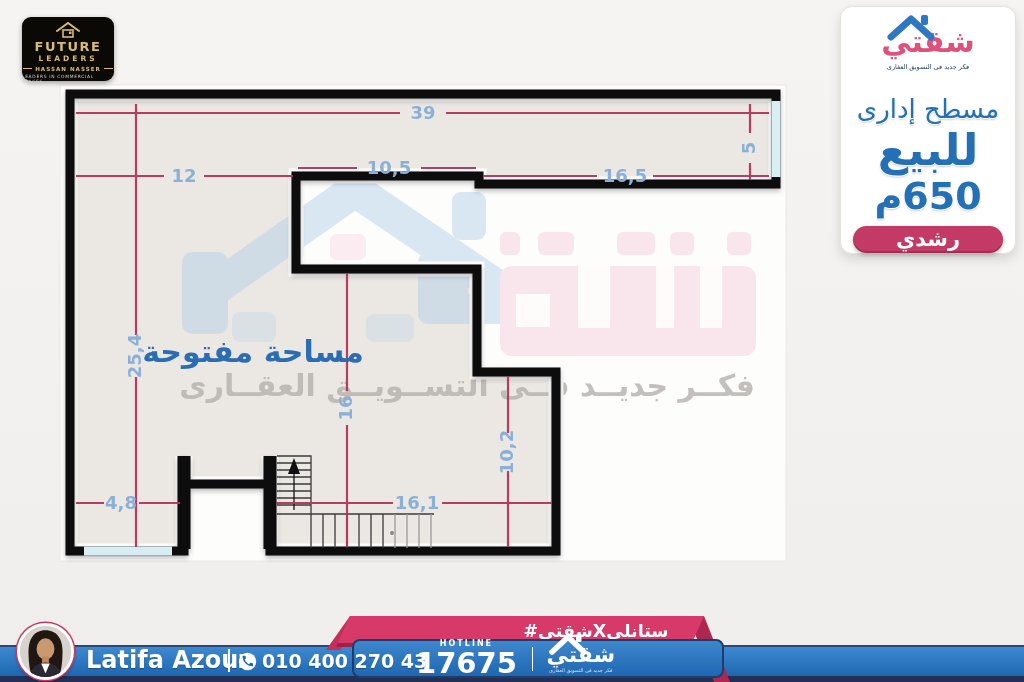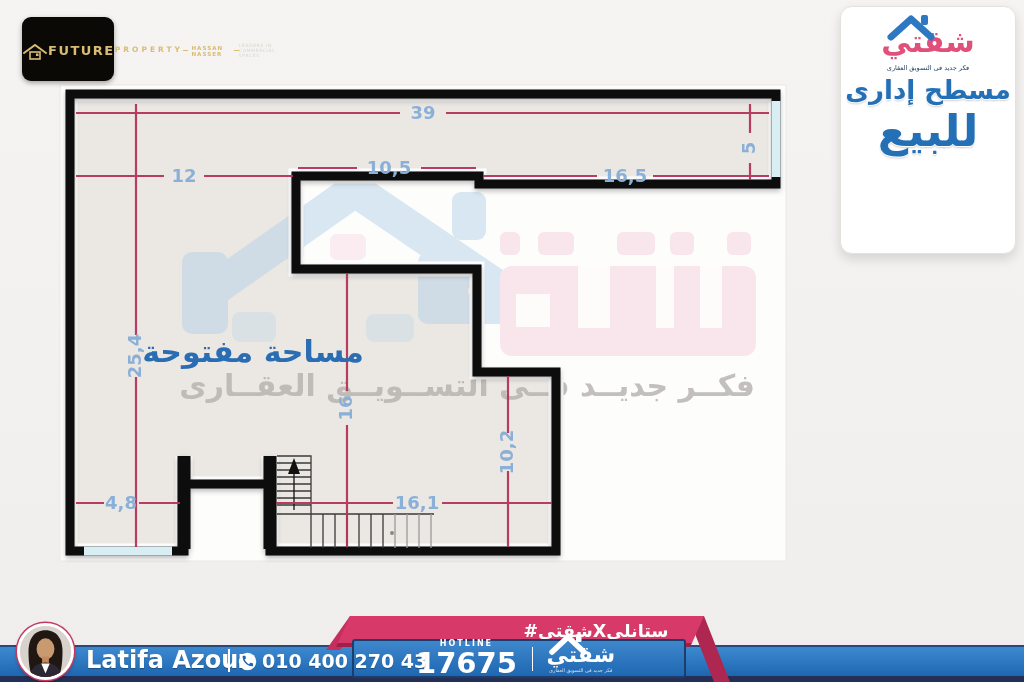--- a/index.html
+++ b/index.html
@@ -3,37 +3,37 @@
 <meta charset="utf-8">
 <style>
   html,body{margin:0;padding:0;}
   .poster{position:relative;width:1024px;height:682px;overflow:hidden;
     background:linear-gradient(#f5f4f2,#f0eeec);
     font-family:"DejaVu Sans","Liberation Sans",sans-serif;}
   svg text{font-family:"DejaVu Sans","Liberation Sans",sans-serif;}
 
   
   .fp-logo{position:absolute;left:22px;top:17px;width:92px;height:64px;background:#0b0906;
-    border-radius:9px;display:flex;flex-direction:row;align-items:center;box-shadow:0 2px 5px rgba(0,0,0,.35);}
+    border-radius:9px;display:flex;flex-direction:column;align-items:center;box-shadow:0 2px 5px rgba(0,0,0,.35);}
   .fp-title{color:#d9bc72;font-size:13px;font-weight:bold;letter-spacing:1.5px;line-height:1;margin-top:2px;}
   .fp-sub{color:#d9bc72;font-size:7.5px;font-weight:bold;letter-spacing:3px;line-height:1;margin-top:2px;}
   .fp-owner{display:flex;align-items:center;gap:3px;color:#d9bc72;font-size:5.6px;font-weight:bold;
     letter-spacing:1px;margin-top:3px;}
   .fp-owner:before,.fp-owner:after{content:"";width:9px;height:1px;background:#d9bc72;}
   .fp-tag{color:#d8d4cc;font-size:4.4px;letter-spacing:.7px;margin-top:2.5px;}
 
   
   .offer-panel{position:absolute;left:840px;top:6px;width:174px;height:246px;background:#fff;
     border:1px solid #e5e2de;border-radius:12px;box-shadow:0 5px 12px rgba(0,0,0,.13);
     display:flex;flex-direction:column;align-items:center;}
   .brand-logo{position:relative;margin-top:20px;height:34px;}
   .brand-logo .ar{font-size:30px;font-weight:bold;color:#e0507a;line-height:1;}
   .brand-logo svg{position:absolute;top:-14px;left:4px;}
   .brand-tagline{font-size:6.5px;color:#1d3a5f;margin-top:3px;}
-  .offer-line1{font-size:26px;font-weight:bold;color:#2470b6;margin-top:4px;line-height:1.1;
+  .offer-line1{font-size:26px;font-weight:normal;color:#2470b6;margin-top:24px;line-height:1.1;
     text-shadow:0 1px 0 #fff,0 2px 2px rgba(0,0,0,.18);}
   .offer-line2{font-size:44px;font-weight:bold;color:#2470b6;line-height:1.1;margin-top:2px;
     text-shadow:0 1px 0 #fff,0 2px 2px rgba(0,0,0,.18);}
   .offer-area{font-size:38px;font-weight:bold;color:#2470b6;line-height:1.1;margin-top:2px;
     text-shadow:0 1px 0 #fff,0 2px 2px rgba(0,0,0,.18);}
   .district-badge{margin-top:8px;width:150px;height:28px;background:#c43a66;border-radius:15px;
     color:#fff;font-size:21px;font-weight:bold;display:flex;align-items:center;justify-content:center;
     box-shadow:0 2px 4px rgba(0,0,0,.25), inset 0 -2px 0 rgba(0,0,0,.18);line-height:1;}
 
   
@@ -41,22 +41,22 @@
     background:linear-gradient(#3d89d0,#1e67b0);border-top:2px solid #27497c;box-sizing:border-box;}
   .bar-navy{position:absolute;left:0;top:676px;width:1024px;height:6px;background:#232f55;}
   .avatar{position:absolute;left:17px;top:623px;width:57px;height:57px;border-radius:50%;
     border:3px solid #fff;box-shadow:0 0 0 1.5px #c23a62,0 2px 4px rgba(0,0,0,.3);
     overflow:hidden;background:#d7d2cb;box-sizing:border-box;}
   .agent-name{position:absolute;left:86px;top:646px;color:#fff;font-size:24px;font-weight:bold;
     white-space:nowrap;text-shadow:0 1px 1px rgba(0,0,0,.3);}
   .agent-sep{position:absolute;left:228px;top:649px;width:2px;height:23px;background:#fff;}
   .phone-wrap{position:absolute;left:238px;top:650px;display:flex;align-items:center;gap:5px;}
   .phone-num{color:#fff;font-size:19px;font-weight:bold;white-space:nowrap;text-shadow:0 1px 1px rgba(0,0,0,.3);}
-  .hot-plate{position:absolute;left:352px;top:639px;width:334px;height:39px;box-sizing:border-box;
-    background:linear-gradient(#3f87cd,#1e68b2);border:2px solid #1d3e6c;border-radius:3px;
+  .hot-plate{position:absolute;left:352px;top:639px;width:372px;height:39px;box-sizing:border-box;
+    background:linear-gradient(#3f87cd,#1e68b2);border:2px solid #1d3e6c;border-radius:8px;
     display:flex;align-items:center;}
   .hotline-block{margin-left:62px;text-align:center;color:#fff;line-height:1;}
   .hotline-label{font-size:8px;font-weight:bold;letter-spacing:2px;}
   .hotline-number{font-size:29px;font-weight:bold;margin-top:1px;}
   .plate-sep{width:1.5px;height:24px;background:#fff;margin:0 13px 0 15px;}
   .plate-logo{position:relative;text-align:center;line-height:1;}
   .plate-logo .ar{font-size:22px;font-weight:bold;color:#fff;}
   .plate-logo svg{position:absolute;top:-11px;left:2px;}
   .plate-tagline{font-size:5px;color:#cfe3f5;margin-top:1.5px;}
   .slogan{position:absolute;left:702px;top:649px;width:315px;color:#fff;font-size:17.5px;font-weight:bold;
@@ -154,38 +154,40 @@
 
   <div class="fp-logo">
     <span style="margin-top:5px;line-height:0;">
       <svg width="26" height="16" viewBox="0 0 26 16">
         <path d="M2,9 L13,1 L24,9" fill="none" stroke="#d9bc72" stroke-width="2" stroke-linecap="round"></path>
         <rect x="8" y="8" width="10" height="7" fill="none" stroke="#d9bc72" stroke-width="1.6"></rect>
         <rect x="14" y="9.5" width="2.5" height="2.5" fill="#d9bc72"></rect>
       </svg>
     </span>
     <div class="fp-title">FUTURE</div>
-    <div class="fp-sub">PROPERTY</div>
+    <div class="fp-sub">LEADERS</div>
     <div class="fp-owner">HASSAN NASSER</div>
     <div class="fp-tag">LEADERS IN COMMERCIAL SPACES</div>
   </div>
 
   <div class="offer-panel" dir="rtl">
     <div class="brand-logo" dir="ltr">
       <span>
         <svg width="52" height="28" viewBox="0 0 52 28">
           <path d="M6,24 L26,6 L46,24" fill="none" stroke="#2e77c2" stroke-width="7" stroke-linecap="round" stroke-linejoin="round"></path>
           <rect x="36" y="2" width="7" height="10" rx="2" fill="#2e77c2"></rect>
         </svg>
       </span>
       <span class="ar">شقتي</span>
     </div>
     <div class="brand-tagline">فكر جديد فى التسويق العقارى</div>
     <div class="offer-line1">مسطح إدارى</div>
     <div class="offer-line2">للبيع</div>
+    <div class="offer-area">650م</div>
+    <div class="district-badge">رشدي</div>
   </div>
 
   <div class="bar-blue"></div>
   <div class="bar-navy"></div>
 
   <svg class="ribbon-svg" width="412" height="72" viewBox="0 0 412 72">
     <polygon points="368,6 384,6 410,72 394,72" fill="#ad2750"></polygon>
     <polygon points="30,6 44,6 20,40 6,40" fill="#c52f5e"></polygon>
     <polygon points="30,6 384,6 372,33 18,33" fill="#d73a69"></polygon>
     <polygon points="18,33 372,33 370,37 16,37" fill="#9e2248"></polygon>

